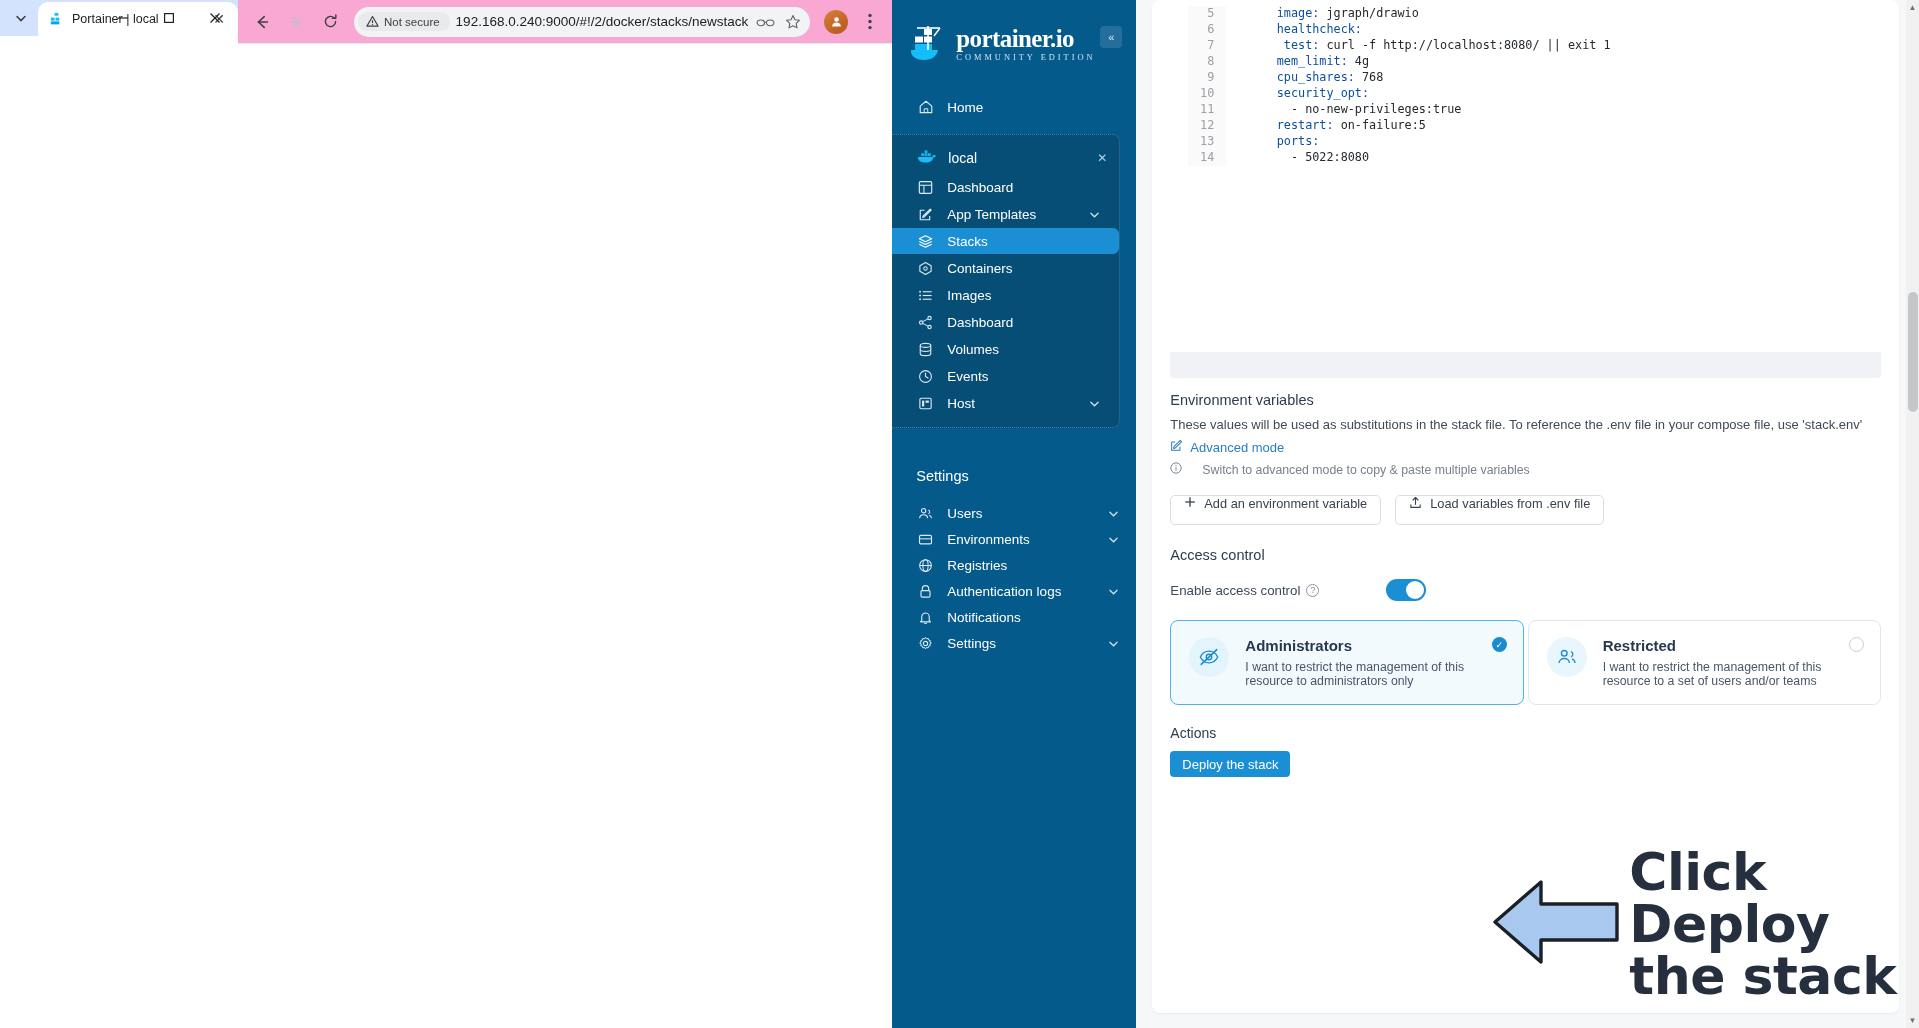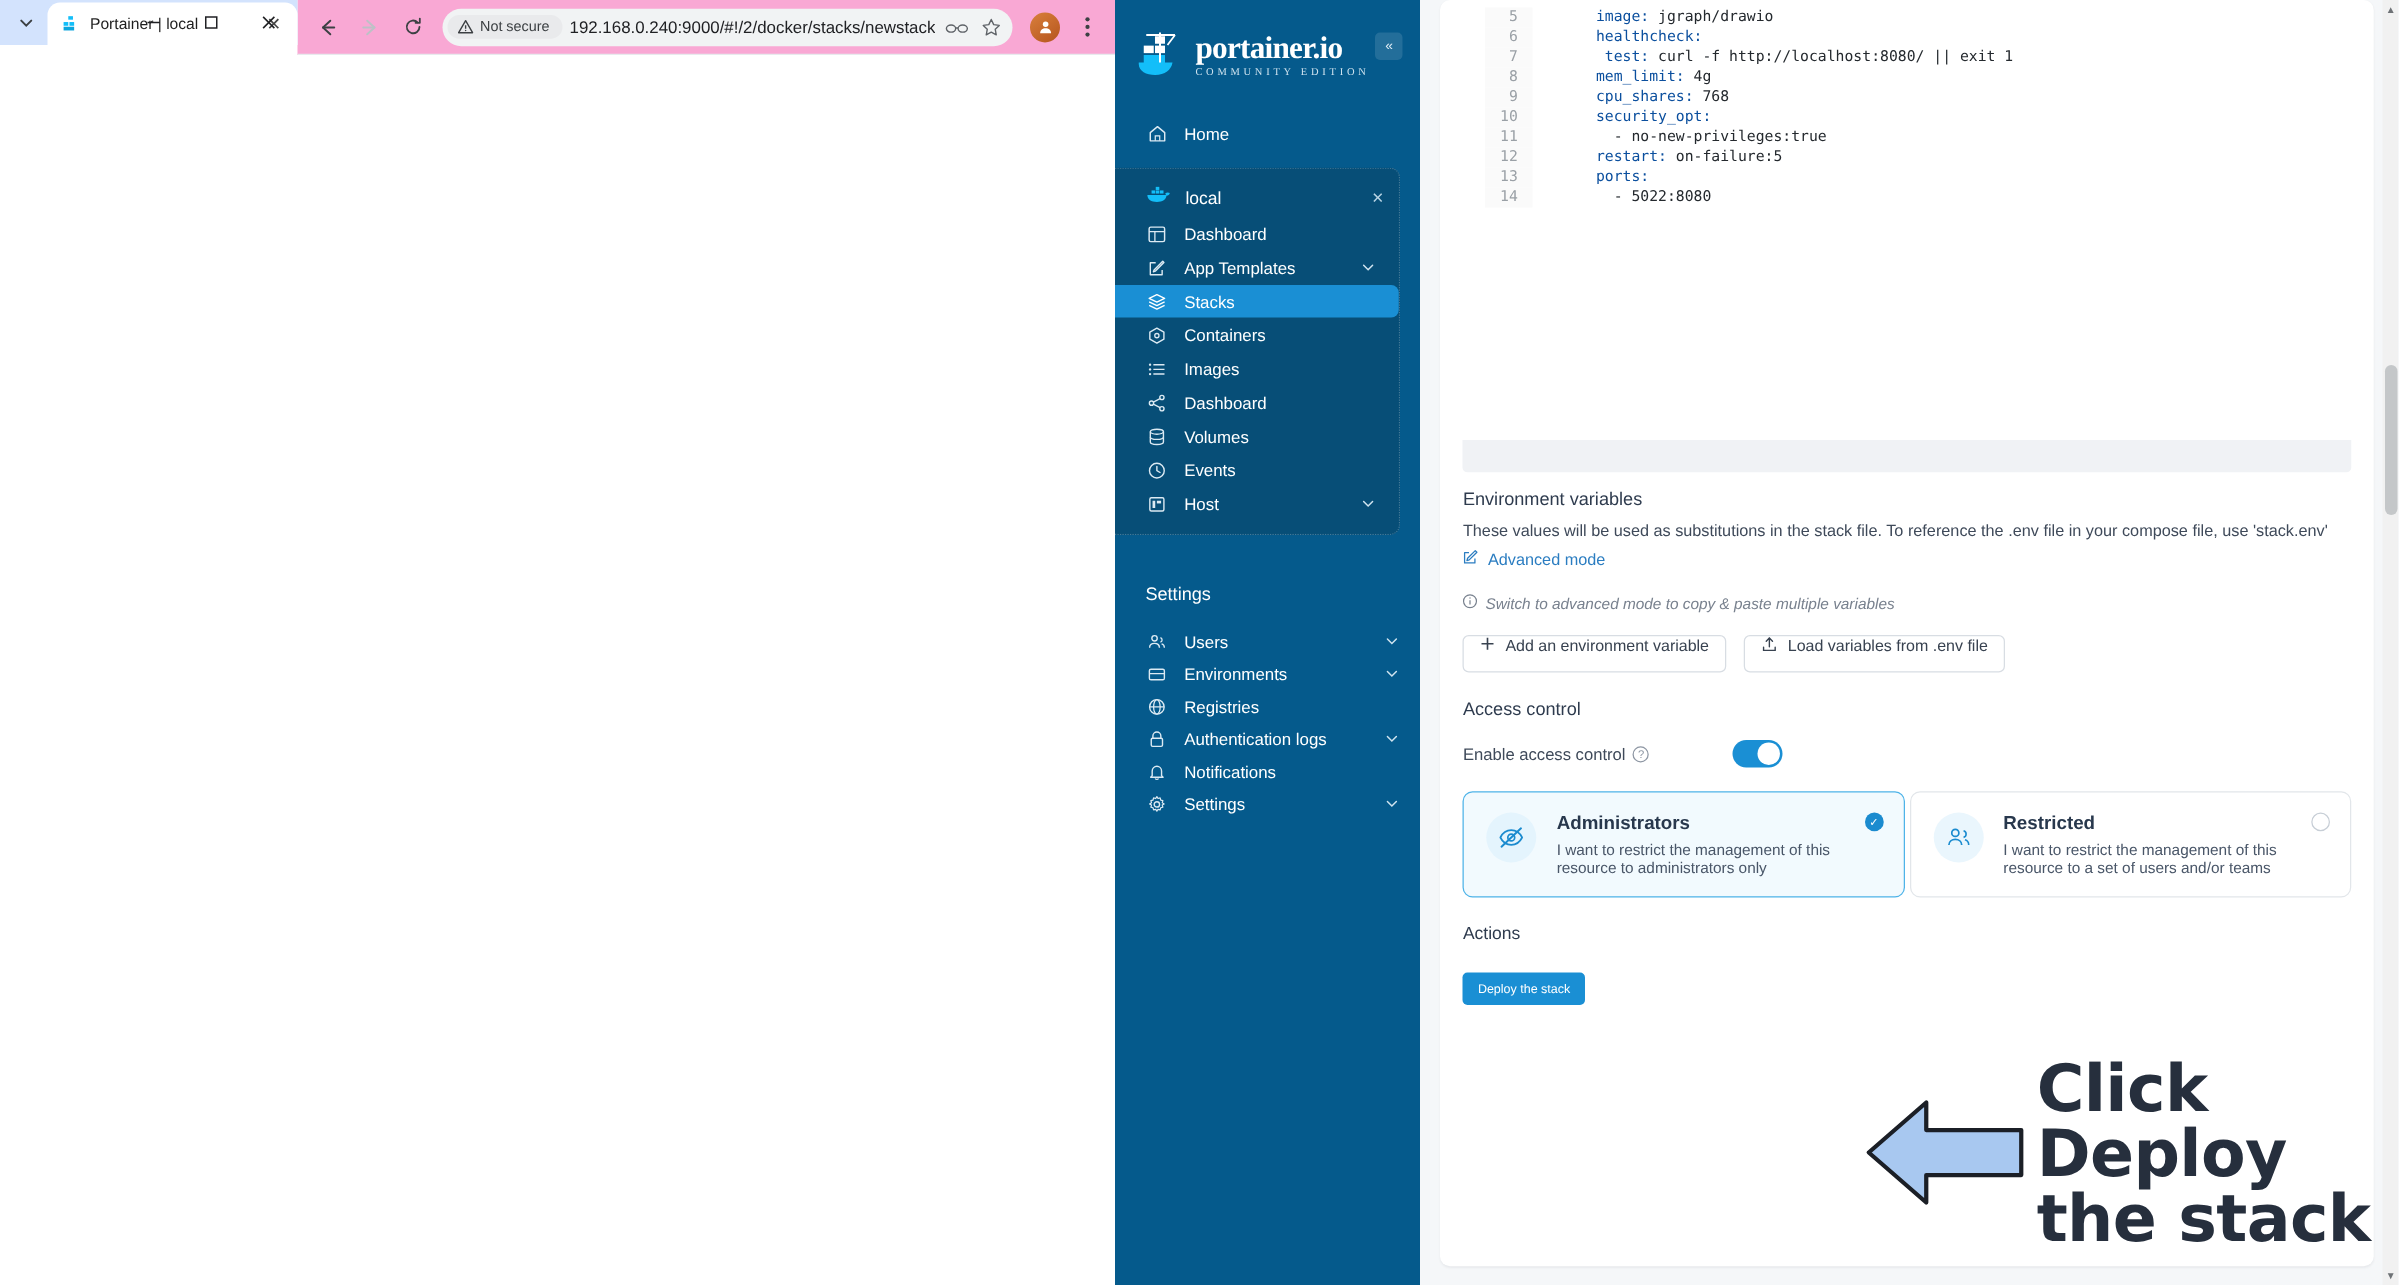--- a/index.html
+++ b/index.html
@@ -132,21 +132,21 @@
   .k { color: #0b4f9e; }
   .editor-footer {
     margin: 0 -18px; height: 26px; background: #f0f2f5; border-radius: 0 0 4px 4px;
   }
   .editor-wrap { border-radius: 4px; overflow: hidden; background: #fff;
     margin: 0 0 0 0; }
 
   .sec-title { font-size: 14.5px; color: #2e3b4e; margin: 14px 0 0 0; font-weight: 400; }
   .sec-desc { font-size: 13px; color: #3f4a5a; margin-top: 9px; }
   .adv-link { font-size: 13px; color: #2b7dc1; margin-top: 7px; display: flex; align-items: center; gap: 7px; }
-  .hint { font-size: 12.3px; color: #78818e; margin-top: 20px; display: flex; align-items: center; gap: 6px; font-style: italic; }
+  .hint { font-size: 12.3px; color: #78818e; margin-top: 7px; display: flex; align-items: center; gap: 20px; }
   .btn-row { display: flex; gap: 14px; margin-top: 18px; }
   .obtn {
     height: 30px; border: 1px solid #d8dde3; background: #fff; border-radius: 5px;
     display: flex; align-items: flex-start; gap: 8px; padding: 0 13px; font-size: 12.8px; color: #384250;
   }
 
   .toggle-row { display: flex; align-items: center; margin-top: 16px; }
   .toggle-label { font-size: 13.3px; color: #3f4a5a; display: flex; align-items: center; gap: 6px; width: 216px; }
   .qmark { width: 13px; height: 13px; border-radius: 50%; border: 1.2px solid #8d96a3;
     font-size: 9px; display: flex; align-items: center; justify-content: center; color: #8d96a3; }
@@ -169,22 +169,22 @@
   .card-sub { font-size: 12.3px; color: #495668; margin-top: 6px; }
   .radio-on {
     position: absolute; right: 16px; top: 16px; width: 15px; height: 15px; border-radius: 50%;
     background: #1b8bcf; display: flex; align-items: center; justify-content: center; color: #fff; font-size: 9px;
   }
   .radio-off { position: absolute; right: 16px; top: 16px; width: 15px; height: 15px;
     border-radius: 50%; border: 1.4px solid #c7ced6; }
 
   .actions-title { font-size: 14px; color: #2e3b4e; margin-top: 20px; }
   .deploy-btn {
-    margin-top: 24px; height: 26px; background: #1a8fd4; color: #fff; border-radius: 4px;
-    display: inline-flex; align-items: center; padding: 0 12px; font-size: 10px; width: fit-content;
+    margin-top: 10px; height: 26px; background: #1a8fd4; color: #fff; border-radius: 4px;
+    display: inline-flex; align-items: center; padding: 0 12px; font-size: 13px; width: fit-content;
   }
 
   
   .anno { position: absolute; left: 355px; bottom: 26px; display: flex; align-items: center; gap: 8px;
     pointer-events: none; }
   .anno-text { font-family: "DejaVu Sans", sans-serif; font-size: 52px; font-weight: 700;
     color: #262f3d; letter-spacing: -0.5px; line-height: 1; }
 
   .page-scrollbar { position: absolute; right: 0; top: 0; width: 13px; bottom: 0; background: #f1f1f1; }
   .page-thumb { position: absolute; right: 1px; width: 10px; border-radius: 5px; background: #c4c7c9; }

